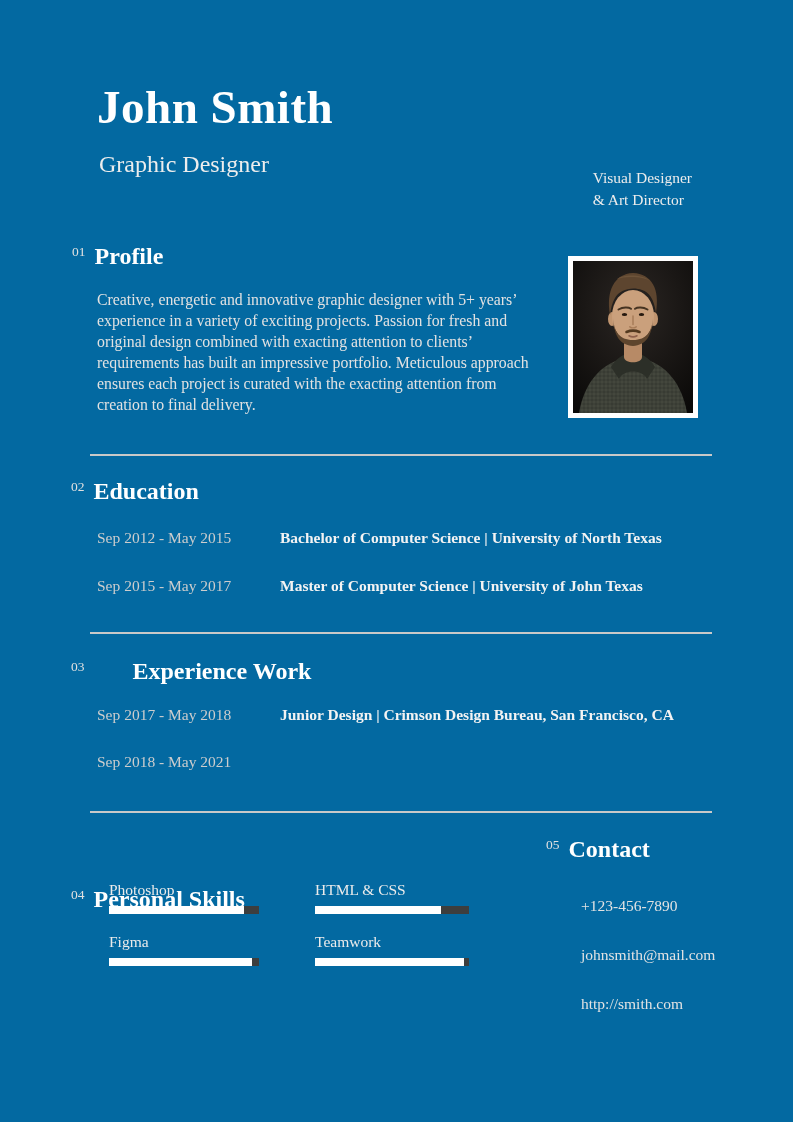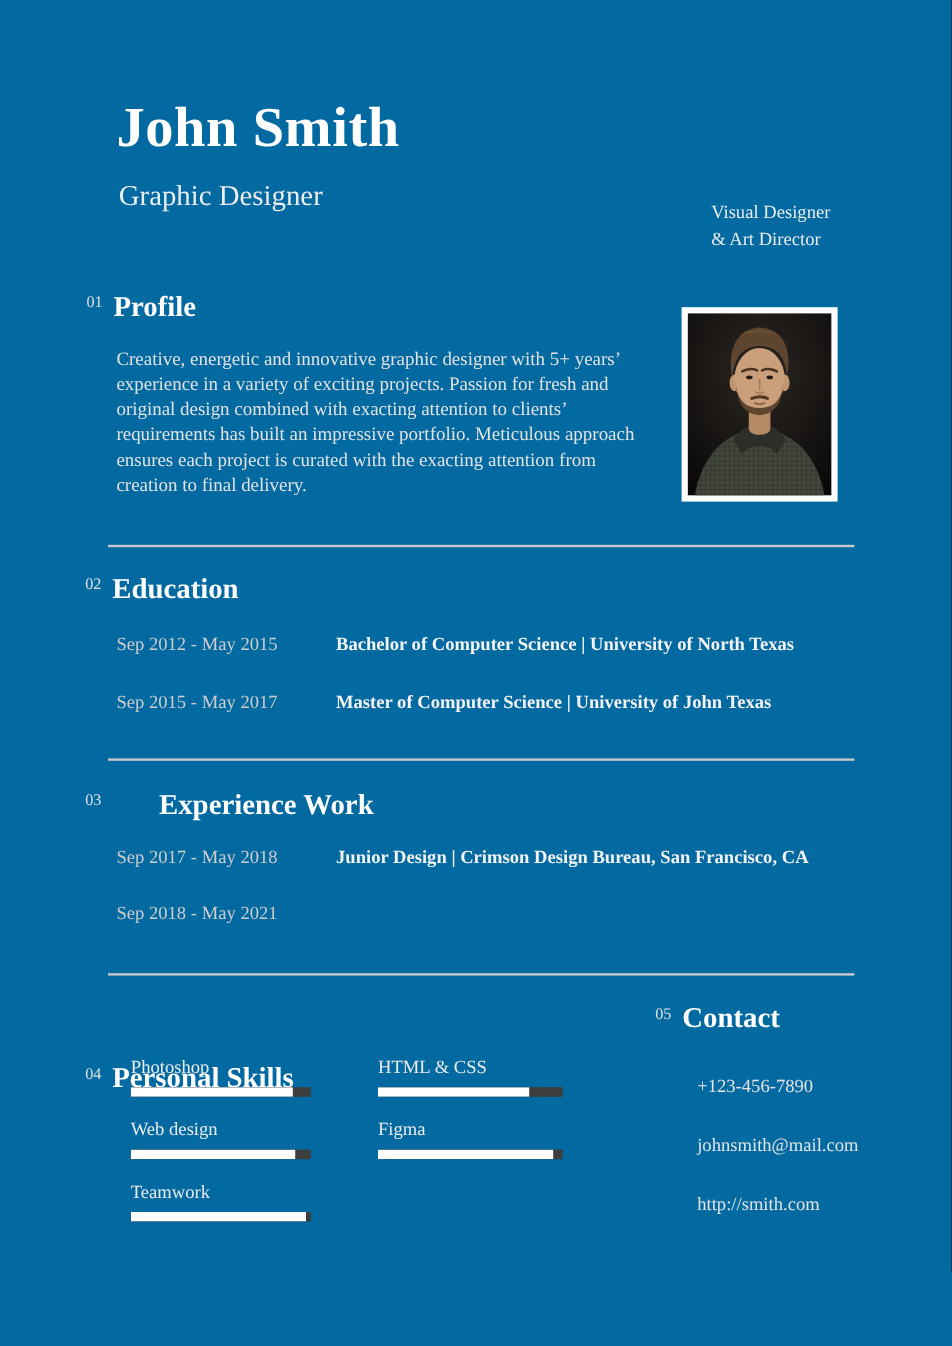--- a/index.html
+++ b/index.html
@@ -179,26 +179,20 @@
           <div class="skill-fill" style="width: 90%;"></div>
         </div>
     </div>
     <div>
       <div class="skill-label">HTML &amp; CSS</div>
       <div class="skill-bar">
           <div class="skill-fill" style="width: 82%;"></div>
         </div>
     </div>
     <div>
-      <div class="skill-label">Web design</div>
-      <div class="skill-bar">
-          <div class="skill-fill" style="width: 91%;"></div>
-        </div>
-    </div>
-    <div>
       <div class="skill-label">Figma</div>
       <div class="skill-bar">
           <div class="skill-fill" style="width: 95%;"></div>
         </div>
     </div>
     <div>
       <div class="skill-label">Teamwork</div>
       <div class="skill-bar">
           <div class="skill-fill" style="width: 97%;"></div>
         </div>

